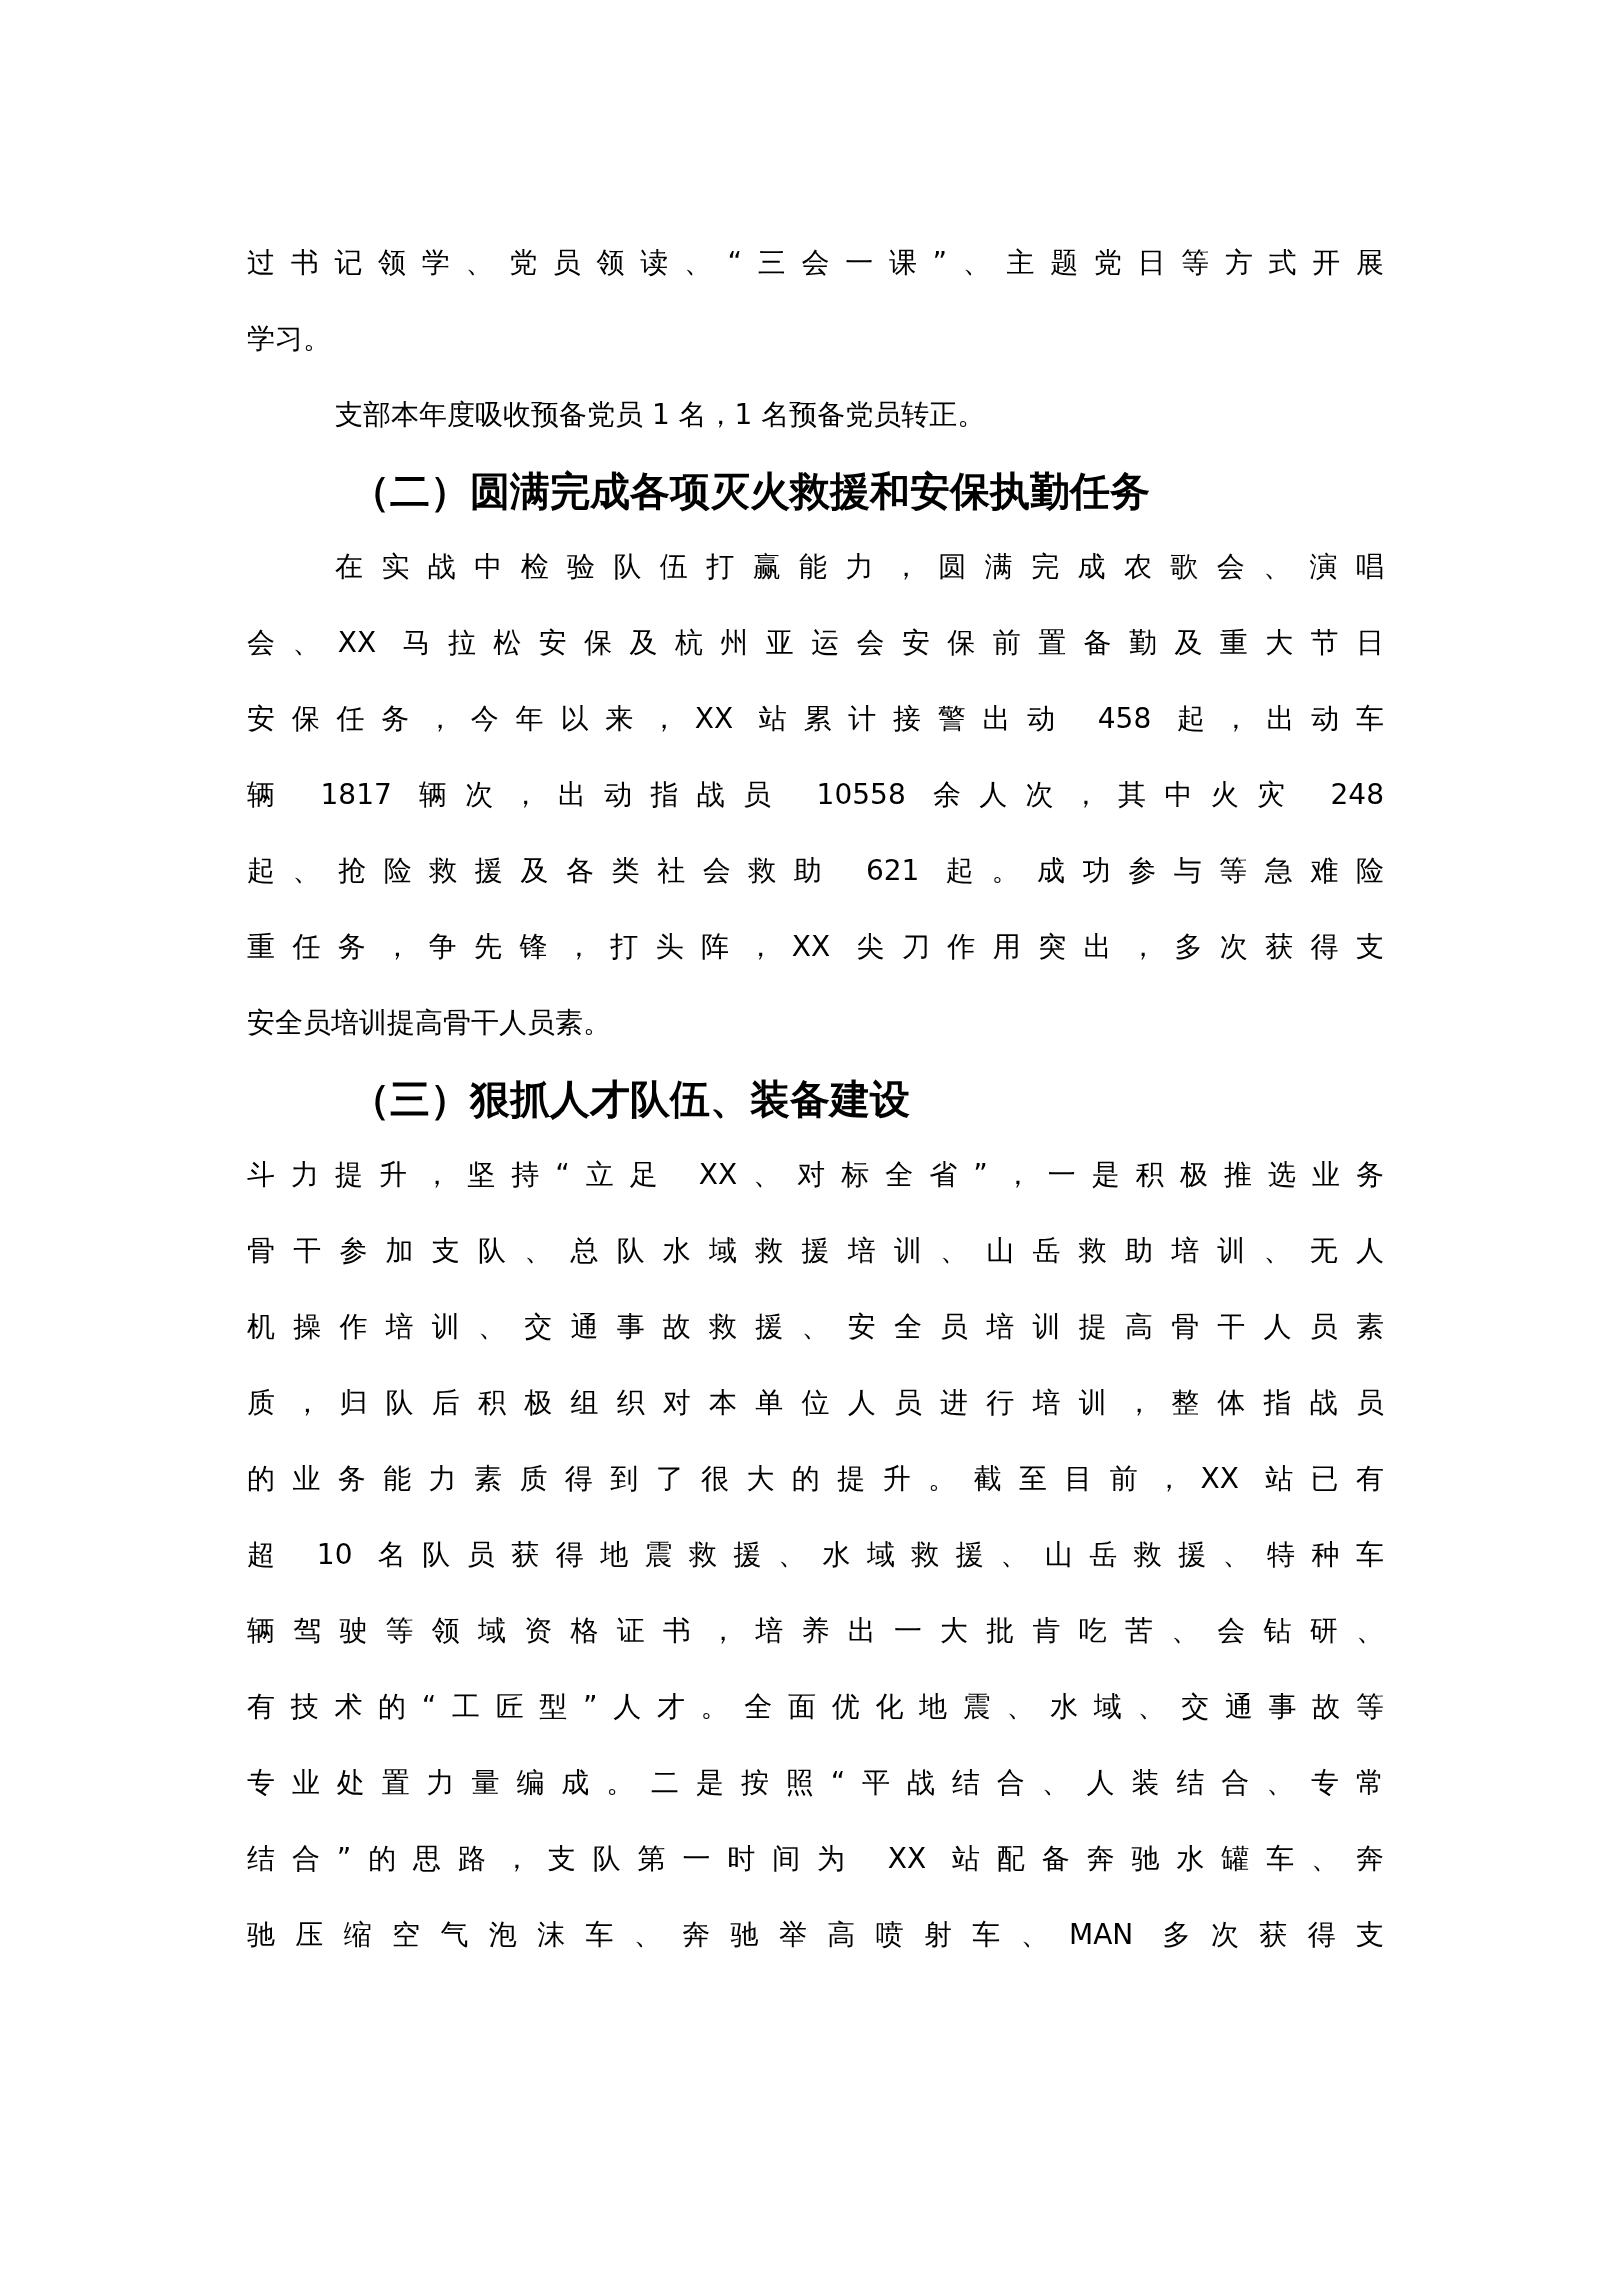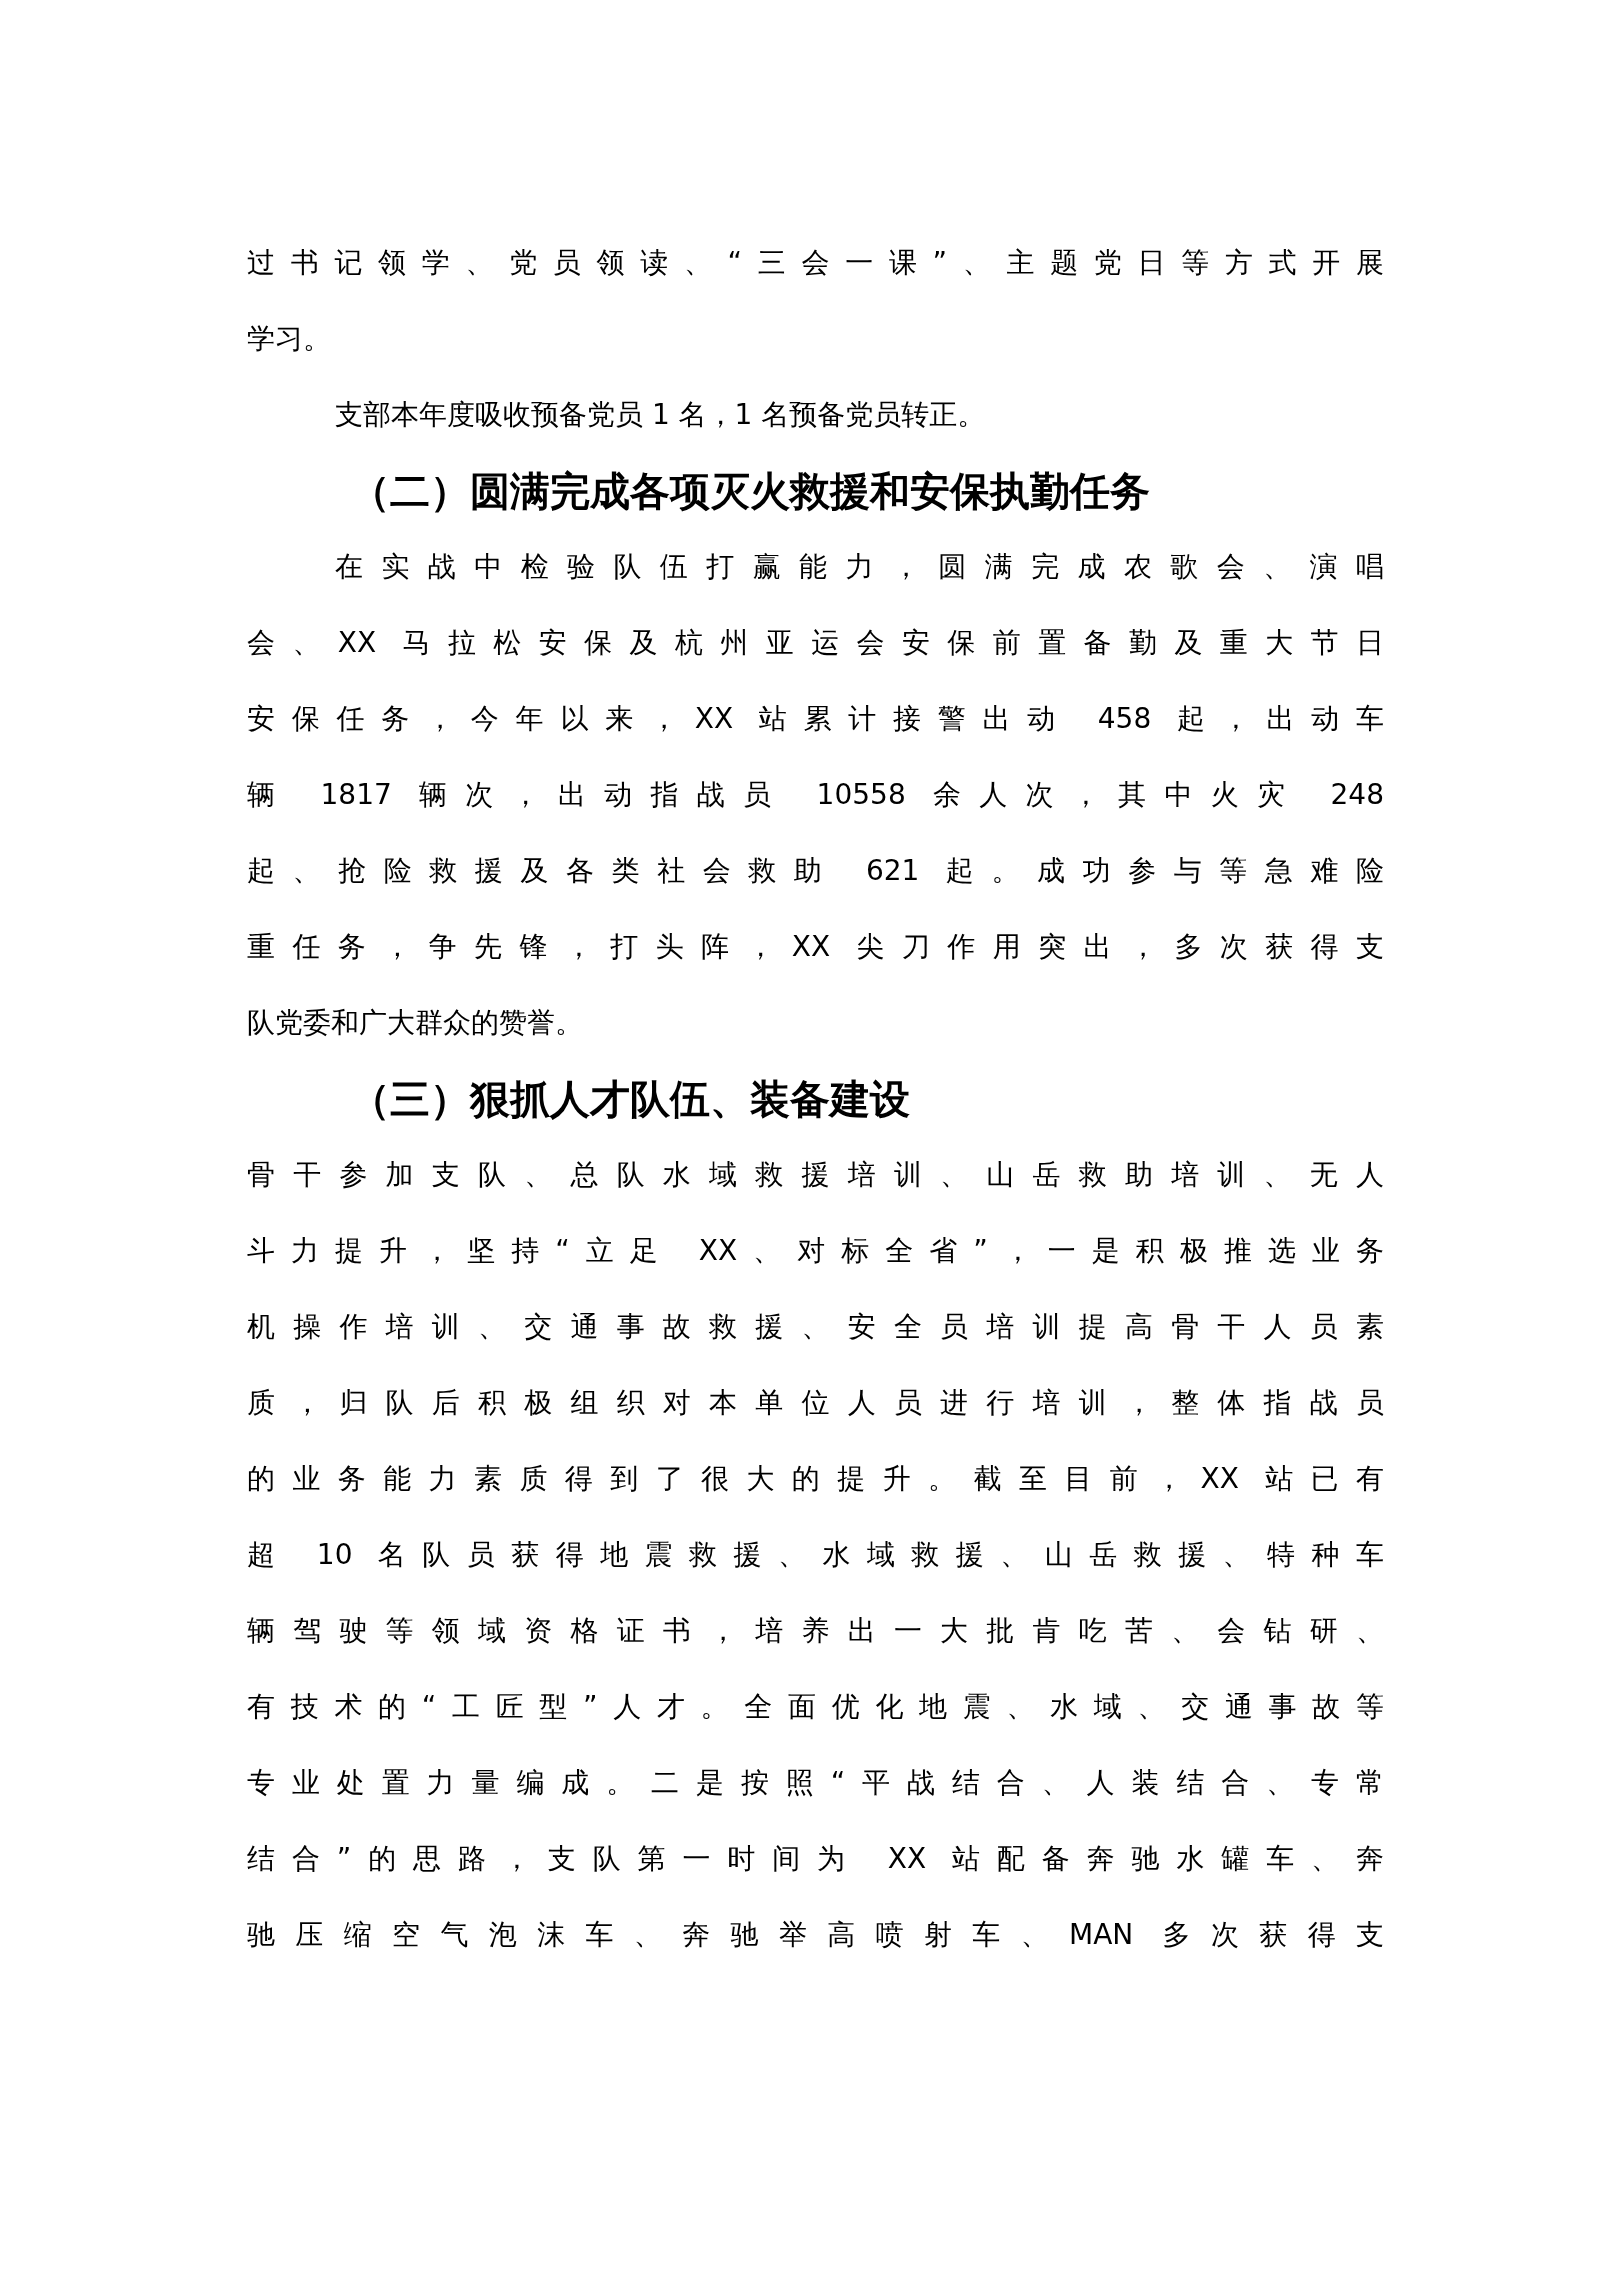--- a/index.html
+++ b/index.html
@@ -34,26 +34,26 @@
   <div class="line last indent">支部本年度吸收预备党员 1 名，1 名预备党员转正。</div>
 
   <div class="heading">（二）圆满完成各项灭火救援和安保执勤任务</div>
 
   <div class="line indent">在实战中检验队伍打赢能力，圆满完成农歌会、演唱</div>
   <div class="line">会、XX 马拉松安保及杭州亚运会安保前置备勤及重大节日</div>
   <div class="line">安保任务，今年以来，XX 站累计接警出动 458 起，出动车</div>
   <div class="line">辆 1817 辆次，出动指战员 10558 余人次，其中火灾 248</div>
   <div class="line">起、抢险救援及各类社会救助 621 起。成功参与等急难险</div>
   <div class="line">重任务，争先锋，打头阵，XX 尖刀作用突出，多次获得支</div>
-  <div class="line last">队党委和广大群众的赞誉。</div>
+  <div class="line last">安全员培训提高骨干人员素。</div>
 
   <div class="heading">（三）狠抓人才队伍、装备建设</div>
 
+  <div class="line">斗力提升，坚持“立足 XX、对标全省”，一是积极推选业务</div>
   <div class="line">骨干参加支队、总队水域救援培训、山岳救助培训、无人</div>
-  <div class="line">斗力提升，坚持“立足 XX、对标全省”，一是积极推选业务</div>
   <div class="line">机操作培训、交通事故救援、安全员培训提高骨干人员素</div>
   <div class="line">质，归队后积极组织对本单位人员进行培训，整体指战员</div>
   <div class="line">的业务能力素质得到了很大的提升。截至目前，XX 站已有</div>
   <div class="line">超 10 名队员获得地震救援、水域救援、山岳救援、特种车</div>
   <div class="line">辆驾驶等领域资格证书，培养出一大批肯吃苦、会钻研、</div>
   <div class="line">有技术的“工匠型”人才。全面优化地震、水域、交通事故等</div>
   <div class="line">专业处置力量编成。二是按照“平战结合、人装结合、专常</div>
   <div class="line">结合”的思路，支队第一时间为 XX 站配备奔驰水罐车、奔</div>
   <div class="line">驰压缩空气泡沫车、奔驰举高喷射车、MAN 多次获得支</div>
 </div>

